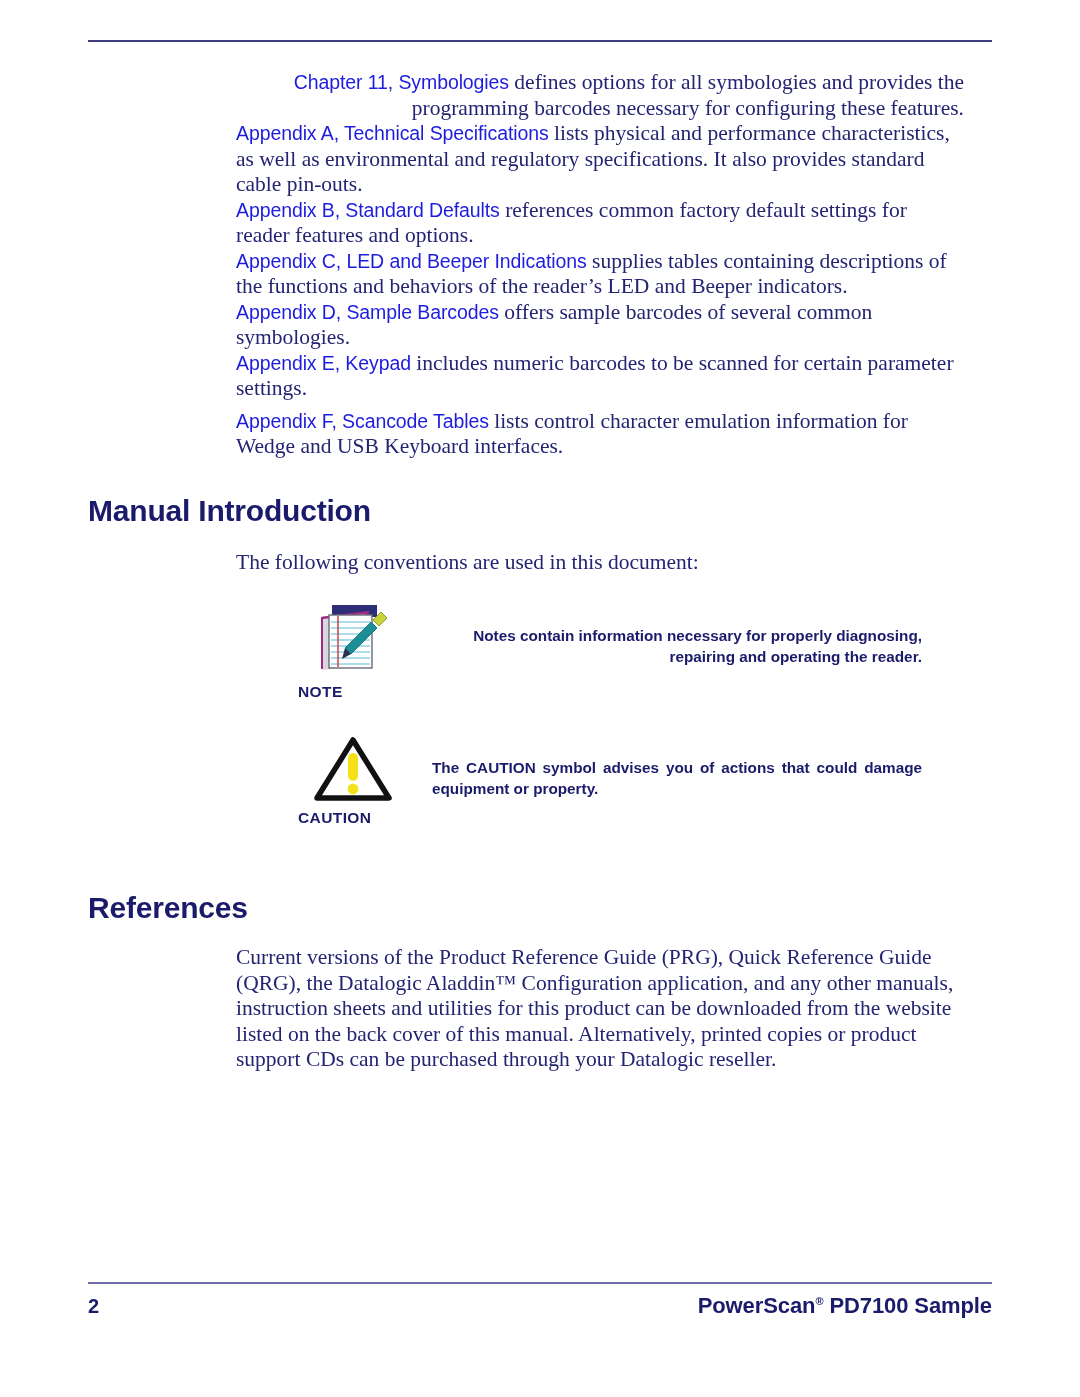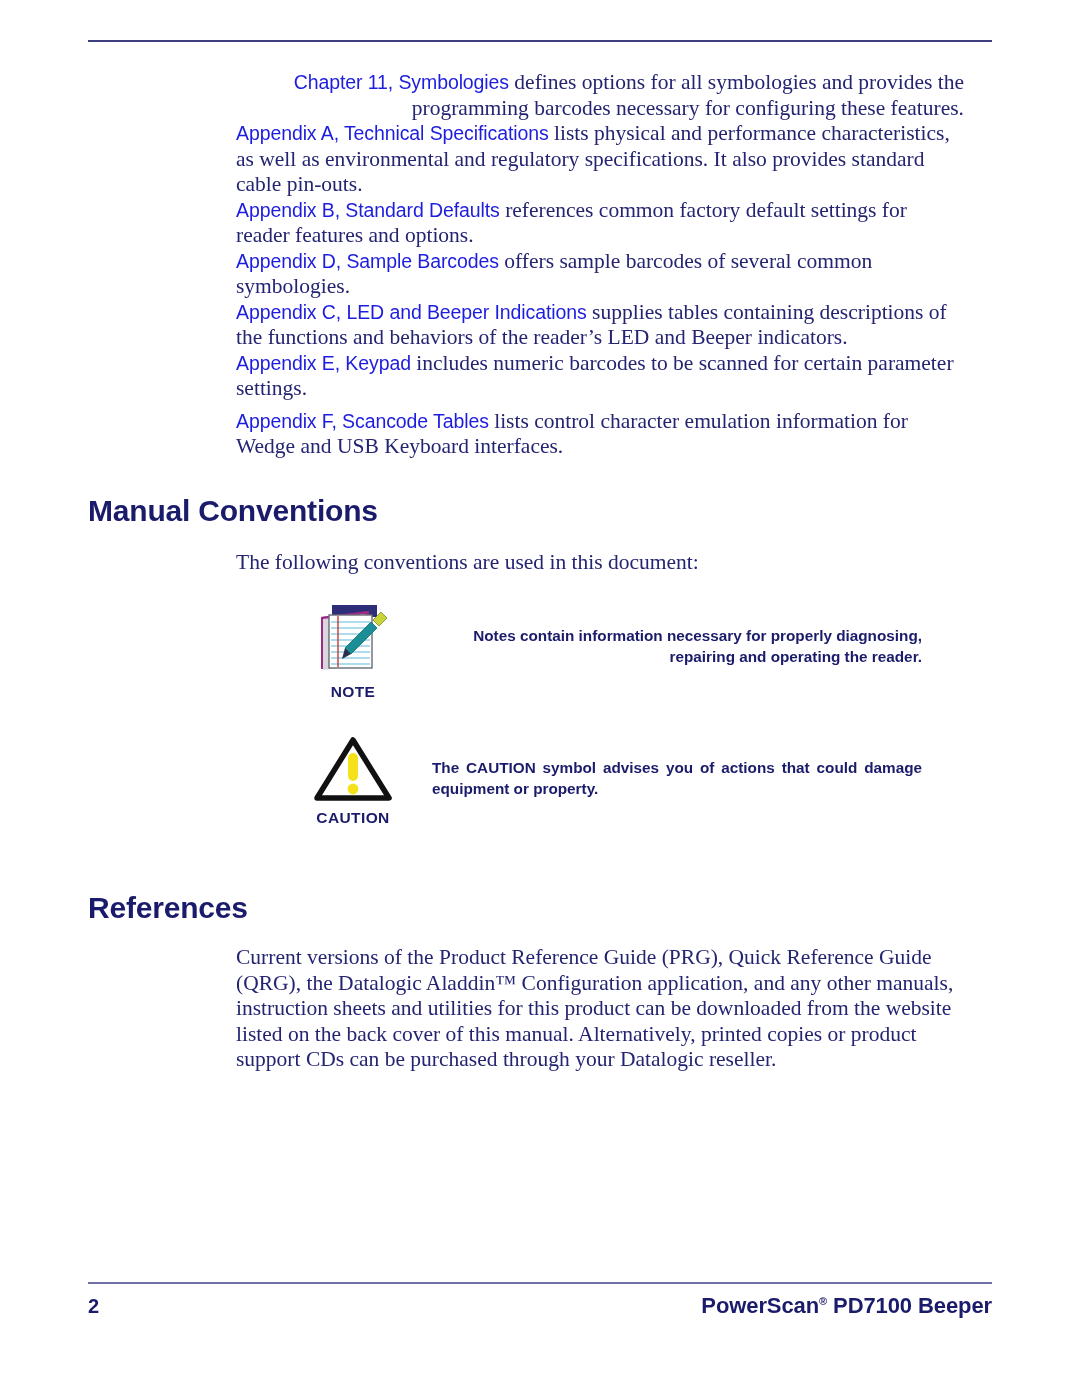--- a/index.html
+++ b/index.html
@@ -86,21 +86,21 @@
     position: relative;
     margin-left: 148px;
     width: 728px;
     min-height: 96px;
   }
   .admon-icon-col {
     position: absolute;
     left: 62px;
     top: 0;
     width: 110px;
-    text-align: center;
+    text-align: left;
   }
   .admon-label {
     font-family: "Liberation Sans", "DejaVu Sans", sans-serif;
     font-weight: bold;
     font-size: 15.5px;
     color: #1b1b6b;
     letter-spacing: .4px;
     margin-top: 6px;
   }
   .admon-body {
@@ -173,36 +173,36 @@
 
     <p class="para" style="margin-bottom:0;">
       <span class="xref">Appendix A, Technical Specifications</span><span> lists physical and performance characteristics, as well as environmental and regulatory specifications. It also provides standard cable pin-outs.</span>
     </p>
 
     <p class="para" style="margin-bottom:0;">
       <span class="xref">Appendix B, Standard Defaults</span><span> references common factory default settings for reader features and options.</span>
     </p>
 
     <p class="para" style="margin-bottom:0;">
+      <span class="xref">Appendix C, LED and Beeper Indications</span><span> supplies tables containing descriptions of the functions and behaviors of the reader’s LED and Beeper indicators.</span>
+    </p>
+
+    <p class="para" style="margin-bottom:0;">
       <span class="xref">Appendix D, Sample Barcodes</span><span> offers sample barcodes of several common symbologies.</span>
-    </p>
-
-    <p class="para" style="margin-bottom:0;">
-      <span class="xref">Appendix C, LED and Beeper Indications</span><span> supplies tables containing descriptions of the functions and behaviors of the reader’s LED and Beeper indicators.</span>
     </p>
 
     <p class="para" style="margin-bottom:7px;">
       <span class="xref">Appendix E, Keypad</span><span> includes numeric barcodes to be scanned for certain parameter settings.</span>
     </p>
 
     <p class="para" style="margin-bottom:0;">
       <span class="xref">Appendix F, Scancode Tables</span><span> lists control character emulation information for Wedge and USB Keyboard interfaces.</span>
     </p>
 
-    <h2 class="section-heading" style="margin-top:34px;">Manual Conventions</h2>
+    <h2 class="section-heading" style="margin-top:34px;">Manual Introduction</h2>
 
     <p class="para" style="margin-top:22px;margin-bottom:0;">The following conventions are used in this document:</p>
 
 
     <div class="admon" style="margin-top:28px;">
       <div class="admon-icon-col">
         <div class="icon-note">
           <svg viewBox="0 0 84 74" width="84" height="74" xmlns="http://www.w3.org/2000/svg" aria-hidden="true">
 
             <rect x="21" y="2" width="45" height="12" fill="#2e2e78"></rect>
@@ -257,17 +257,17 @@
     <h2 class="section-heading" style="margin-top:60px;">References</h2>
 
     <p class="para" style="margin-top:20px;margin-bottom:0;">Current versions of the Product Reference Guide (PRG), Quick Reference Guide (QRG), the Datalogic Aladdin™ Configuration application, and any other manuals, instruction sheets and utilities for this product can be downloaded from the website listed on the back cover of this manual. Alternatively, printed copies or product support CDs can be purchased through your Datalogic reseller.</p>
 
   </div>
 
   <div class="page-footer">
     <div class="ftr-rule"></div>
     <div class="ftr-row">
       <div class="ftr-page">2</div>
-      <div class="ftr-title"><span>PowerScan</span><sup>®</sup><span> PD7100 Beeper</span></div>
+      <div class="ftr-title"><span>PowerScan</span><sup>®</sup><span> PD7100 Sample</span></div>
     </div>
   </div>
 
 </div>
 
 </body></html>

